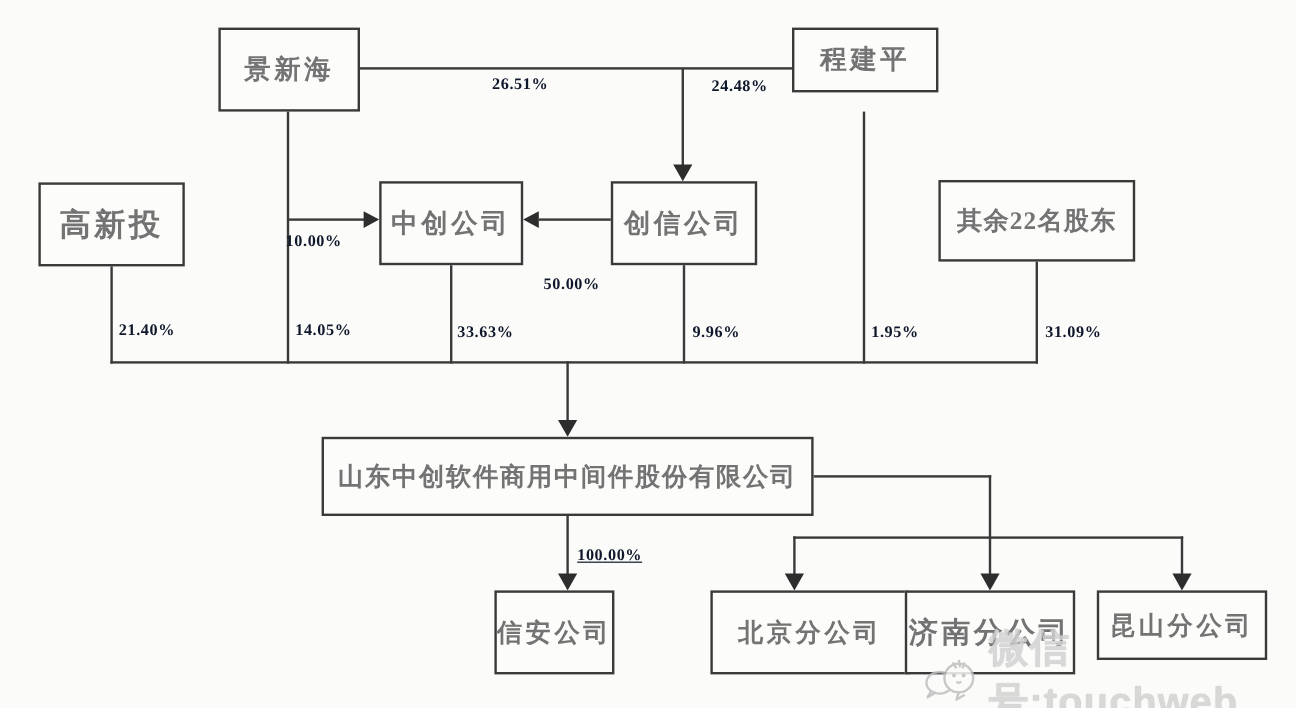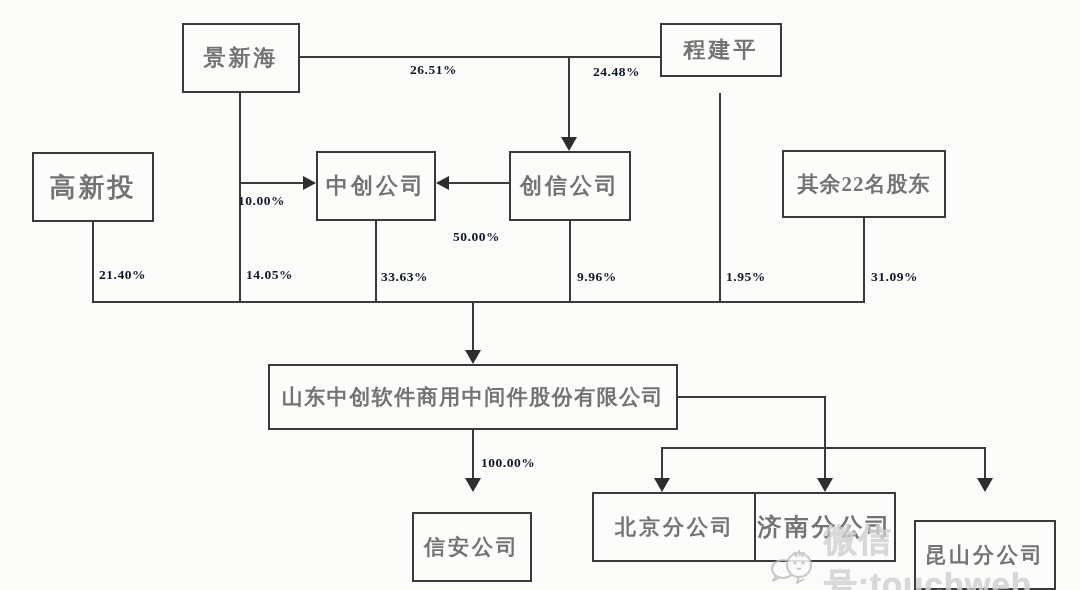--- a/index.html
+++ b/index.html
@@ -41,30 +41,30 @@
   </div>
   <div class="node" style="left:509px;top:151px;width:122px;height:70px;font-size:22px;align-items:center;">
     <span>创信公司</span>
   </div>
   <div class="node" style="left:782px;top:150px;width:164px;height:68px;font-size:21px;letter-spacing:1px;">
     <span>其余22名股东</span>
   </div>
   <div class="node" style="left:268px;top:364px;width:410px;height:66px;font-size:21px;letter-spacing:1.5px;">
     <span>山东中创软件商用中间件股份有限公司</span>
   </div>
-  <div class="node" style="left:412px;top:492px;width:120px;height:70px;font-size:21px;margin-top:20px;">
+  <div class="node" style="left:412px;top:492px;width:100px;height:70px;font-size:21px;">
     <span>信安公司</span>
   </div>
   <div class="node" style="left:592px;top:492px;width:166px;height:70px;font-size:21px;">
     <span>北京分公司</span>
   </div>
   <div class="node" style="left:754px;top:492px;width:142px;height:70px;font-size:24px;">
     <span>济南分公司</span>
   </div>
-  <div class="node" style="left:914px;top:520px;width:142px;height:70px;font-size:21px;">
+  <div class="node" style="left:914px;top:492px;width:142px;height:58px;font-size:21px;">
     <span>昆山分公司</span>
   </div>
 
   <div class="hline" style="left:300px;top:56px;width:360px;"></div>
   <div class="vline" style="left:568px;top:57px;height:82px;"></div>
   <div class="arr arr-down" style="left:561px;top:137px;"></div>
 
   <div class="vline" style="left:239px;top:93px;height:210px;"></div>
   <div class="hline" style="left:240px;top:182px;width:64px;"></div>
   <div class="arr arr-right" style="left:303px;top:176px;"></div>
@@ -100,21 +100,21 @@
   <div class="plabel" style="left:410px;top:62px;">26.51%</div>
   <div class="plabel" style="left:593px;top:64px;">24.48%</div>
   <div class="plabel" style="left:238px;top:193px;text-align:center;">10.00%</div>
   <div class="plabel" style="left:453px;top:195px;margin-top:34px;">50.00%</div>
   <div class="plabel" style="left:99px;top:267px;">21.40%</div>
   <div class="plabel" style="left:246px;top:267px;">14.05%</div>
   <div class="plabel" style="left:381px;top:269px;">33.63%</div>
   <div class="plabel" style="left:577px;top:269px;">9.96%</div>
   <div class="plabel" style="left:726px;top:269px;">1.95%</div>
   <div class="plabel" style="left:871px;top:269px;">31.09%</div>
-  <div class="plabel" style="left:481px;top:455px;">100.00%</div>
+  <div class="plabel" style="left:481px;top:455px;text-decoration:underline;">100.00%</div>
 
   <div class="wm">
     <span style="display:inline-block;width:56px;height:56px;">
       <svg width="56" height="56" viewBox="0 0 56 56" fill="none" xmlns="http://www.w3.org/2000/svg">
         <ellipse cx="17" cy="34" rx="11" ry="9" stroke="#c0c0c0" stroke-width="2" fill="none"></ellipse>
         <path d="M10 41 L7 46 L14 42" stroke="#c0c0c0" stroke-width="2" fill="none" stroke-linejoin="round"></path>
         <circle cx="33" cy="30" r="12" stroke="#c0c0c0" stroke-width="2" fill="#fbfbfa"></circle>
         <path d="M28 17 l3 5 M33 15 l1 6 M38 17 l-2 5" stroke="#c0c0c0" stroke-width="2" fill="none"></path>
         <circle cx="29" cy="28" r="1.6" fill="#c0c0c0"></circle>
         <circle cx="37" cy="28" r="1.6" fill="#c0c0c0"></circle>

